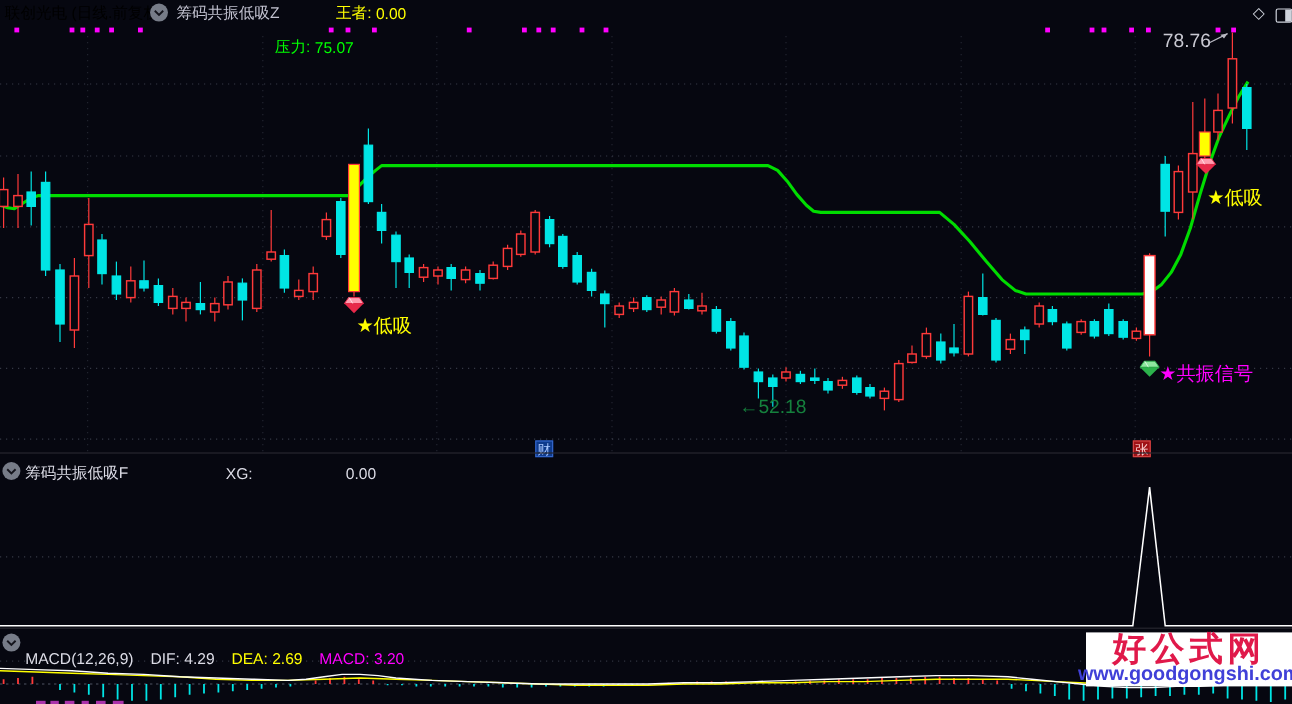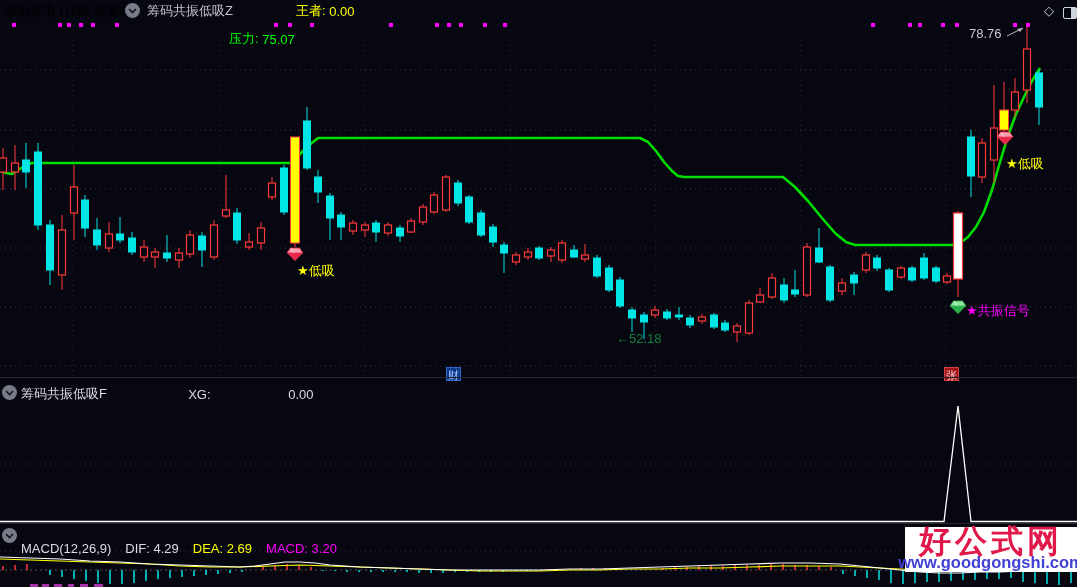--- a/index.html
+++ b/index.html
@@ -6,28 +6,28 @@
   .screen{position:relative;width:1077px;height:587px;background:#060710;overflow:hidden;
           font-family:"Liberation Sans","DejaVu Sans",sans-serif;padding-left:14px;}
   svg.chart{position:absolute;left:0;top:0;}
   .hdr{position:absolute;top:3px;height:16px;font-size:13px;white-space:nowrap;display:flex;align-items:center;}
   .t-white{color:#dcdce6;gap:37px;} .t-gray{color:#c2c2d0;} .t-green{color:#00ff00;margin-top:28px;} .t-yellow{color:#ffff00;} .t-magenta{color:#ff00ff;text-align:center;}
   .chev{position:absolute;width:15px;height:15px;border-radius:50%;background:#777c88;display:flex;align-items:center;justify-content:center;}
   .chev svg{display:block;}
   .icon-diamond{position:absolute;left:1044px;top:3px;color:#cfd3dc;font-size:13px;}
   .icon-panel{position:absolute;left:1063px;top:7px;width:12px;height:10px;border:1px solid #cfd3dc;border-radius:2px;}
   .icon-panel div{position:absolute;right:0;top:0;width:5px;height:100%;background:#cfd3dc;}
-  .lbl{position:absolute;font-size:13px;white-space:nowrap;}
+  .lbl{position:absolute;font-size:16px;white-space:nowrap;}
   .badge{position:absolute;width:15px;height:14px;line-height:14px;text-align:center;font-size:11px;top:367px;}
   .badge-cai{left:446px;background:#0e3a8c;color:#aac8ff;border:1px solid #3264c8;box-sizing:border-box;}
   .badge-zhang{left:944px;background:#a01216;color:#ffd6d6;border:1px solid #d24444;box-sizing:border-box;}
   .sep{position:absolute;left:0;width:1077px;height:1px;background:#26262f;}
   .watermark{position:absolute;left:905px;top:527px;width:172px;height:45px;background:#ffffff;z-index:20;
              display:flex;flex-direction:column;align-items:center;justify-content:center;}
-  .wm-title{color:#e0194a;font-size:32px;font-weight:bold;letter-spacing:4px;line-height:24px;}
+  .wm-title{color:#e0194a;font-size:28px;font-weight:bold;letter-spacing:4px;line-height:24px;}
   .wm-url{color:#4040d8;font-size:16.5px;font-weight:bold;line-height:18px;}
   .p2hdr{top:386px;} .machdr{top:528px;margin-top:12px;}
   .hgap>*{margin-right:14px;}
 </style>
 </head>
 <body>
 
 <div class="screen">
 
   <svg id="chart-svg" class="chart" width="1077" height="587" viewBox="0 0 1077 587">
@@ -648,21 +648,21 @@
   <div class="hdr" style="left:4px">联创光电 (日线.前复权)</div>
   <div class="chev" style="left:125px;top:3px">
     <svg width="9" height="6" viewBox="0 0 9 6">
         <polyline points="1,1 4.5,4.5 8,1" fill="none" stroke="#15151d" stroke-width="1.6"></polyline>
       </svg>
   </div>
   <div class="hdr t-gray" style="left:147px">筹码共振低吸Z</div>
   <div class="hdr t-green" style="left:229px">
     <span>压力:</span>&nbsp;<span>75.07</span>
   </div>
-  <div class="hdr t-yellow" style="left:296px">
+  <div class="hdr t-yellow" style="left:280px">
     <span>王者:</span>&nbsp;<span>0.00</span>
   </div>
   <div class="icon-diamond">◇</div>
   <div class="icon-panel">
       <div></div>
     </div>
 
   <div class="lbl" style="left:969px;top:26px;color:#c8c8d2">78.76</div>
   <div class="lbl" style="left:616px;top:331px;color:#15803d">←52.18</div>
   <div class="lbl t-yellow" style="left:297px;top:262px">★低吸</div>

